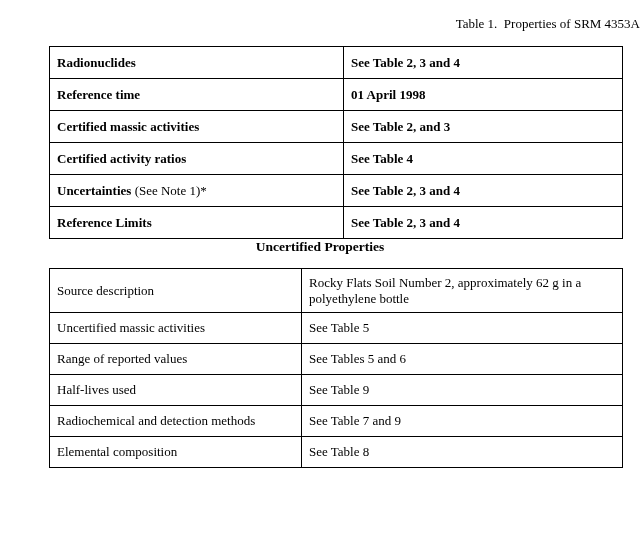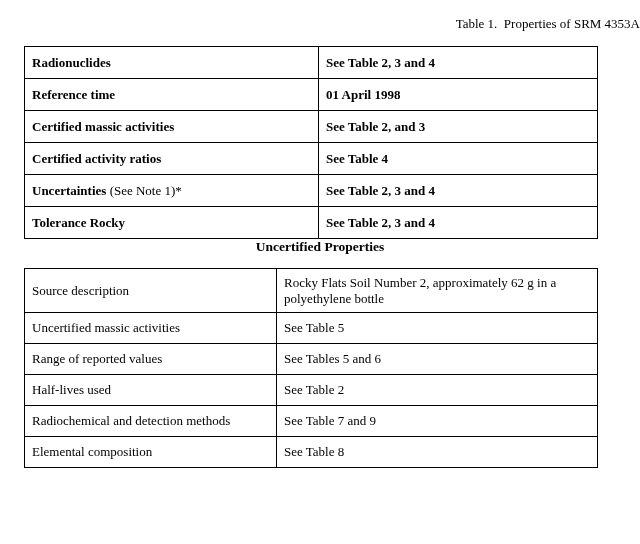--- a/index.html
+++ b/index.html
@@ -28,21 +28,21 @@
     font-size: 13.5px;
     line-height: 15px;
     font-weight: bold;
   }
   .heading-certified { margin-top: 16px; }
   .heading-uncertified { }
 
   table.props {
     border-collapse: collapse;
     table-layout: fixed;
-    margin-left: 24px;
+    margin-left: 49px;
     width: 574px;
     padding-left: 11px;
   }
   table.props td {
     border: 1.5px solid #000000;
     font-size: 13px;
     line-height: 16px;
     padding: 2px 6px 2px 7px;
     vertical-align: middle;
     overflow: hidden;
@@ -88,21 +88,21 @@
       </tr>
       <tr>
         <td><span>Certified activity ratios</span></td>
         <td><span>See Table 4</span></td>
       </tr>
       <tr>
         <td><span>Uncertainties</span><span class="note-regular"> (See Note 1)*</span></td>
         <td><span>See Table 2, 3 and 4</span></td>
       </tr>
       <tr>
-        <td><span>Tolerance Rocky</span></td>
+        <td><span>Reference Limits</span></td>
         <td><span>See Table 2, 3 and 4</span></td>
       </tr>
     </tbody>
   </table>
 
   <div class="section-heading heading-uncertified">Uncertified Properties</div>
 
   <table class="props uncertified">
     <colgroup>
         <col class="c-label">
@@ -116,21 +116,21 @@
       <tr>
         <td><span>Uncertified massic activities</span></td>
         <td><span>See Table 5</span></td>
       </tr>
       <tr>
         <td><span>Range of reported values</span></td>
         <td><span>See Tables 5 and 6</span></td>
       </tr>
       <tr>
         <td><span>Half-lives used</span></td>
-        <td><span>See Table 2</span></td>
+        <td><span>See Table 9</span></td>
       </tr>
       <tr>
         <td><span>Radiochemical and detection methods</span></td>
         <td><span>See Table 7 and 9</span></td>
       </tr>
       <tr>
         <td><span>Elemental composition</span></td>
         <td><span>See Table 8</span></td>
       </tr>
 

